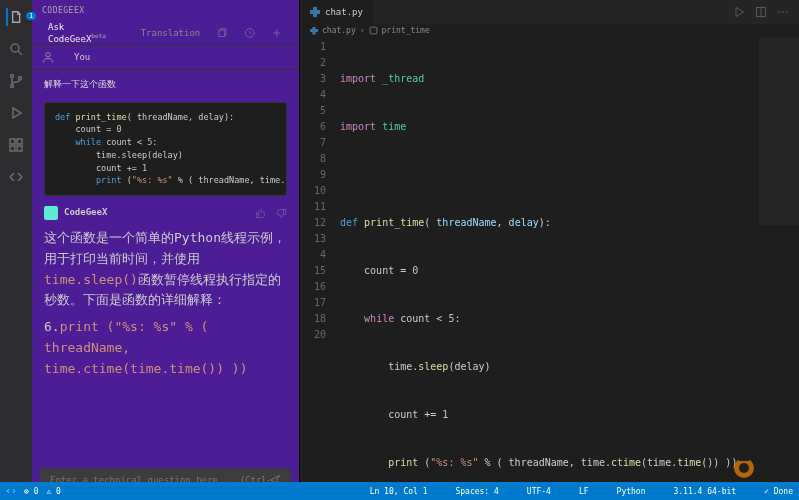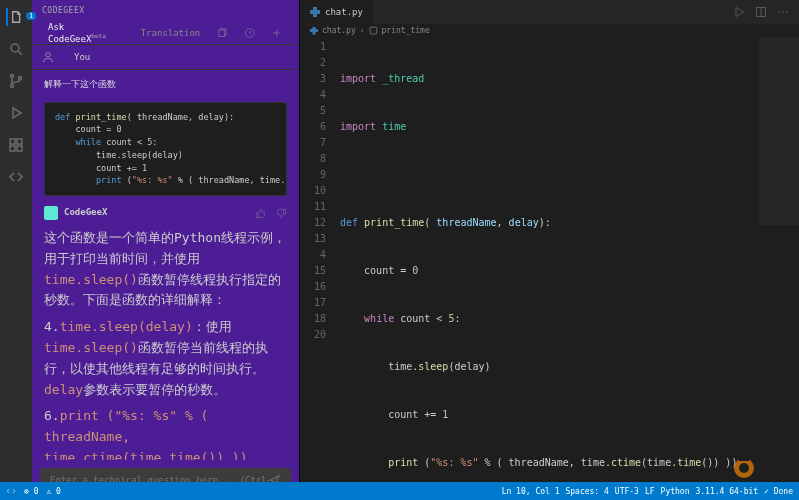--- a/index.html
+++ b/index.html
@@ -40,21 +40,21 @@
 .crumbs{height:16px;font-size:8px;color:#888;padding:2px 10px;display:flex;align-items:center;gap:4px}
 .code{flex:1;display:flex;font-family:Consolas,Menlo,monospace;font-size:10px;position:relative}
 .gutter{width:36px;text-align:right;color:#666;padding:2px 10px 0 0;line-height:16px}
 .gutter div{height:16px}
 .lines{flex:1;padding:2px 0 0 4px;line-height:16px;white-space:pre}
 .lines div{height:16px}
 .c-kw{color:#c586c0}.c-mod{color:#4ec9b0}.c-fn{color:#dcdcaa}.c-par{color:#9cdcfe}.c-num{color:#b5cea8}.c-str{color:#ce9178}.c-def{color:#569cd6}
 .minimap{position:absolute;right:0;top:0;width:40px;height:100%;opacity:.2;background:linear-gradient(#444 0 30%,transparent 30%)}
 .status{height:18px;background:#007acc;display:flex;align-items:center;font-size:8px;color:#fff;padding:0 6px;position:absolute;bottom:0;left:0;right:0}
 .status .left{display:flex;gap:8px;align-items:center}
-.status .right{margin-left:auto;display:flex;gap:6px}
+.status .right{margin-left:auto;display:flex;gap:28px}
 .sic{width:10px;height:10px}
 .brand{position:absolute;right:10px;bottom:20px;width:60px;height:30px;opacity:.8}
 .brand svg{width:100%;height:100%}
 </style>
 </head>
 <body>
 
 <div class="actbar">
   <div class="ic active" style="position:relative">
       <svg viewBox="0 0 16 16">
@@ -137,21 +137,20 @@
         <svg width="11" height="11" viewBox="0 0 16 16" stroke="#aaa" fill="none">
             <path d="M2 7h3v7H2zM5 7l3-5c1 0 2 1 2 2v2h3c1 0 1 1 1 2l-1 5c0 1-1 1-1 1H5"></path>
           </svg>
         <svg width="11" height="11" viewBox="0 0 16 16" stroke="#aaa" fill="none">
             <path d="M14 9h-3V2h3zM11 9l-3 5c-1 0-2-1-2-2v-2H3c-1 0-1-1-1-2l1-5c0-1 1-1 1-1h7"></path>
           </svg>
       </div>
     </div>
     <div class="explain">
       <p><span>这个函数是一个简单的Python线程示例，用于打印当前时间，并使用</span><span class="hl-o">time.sleep()</span><span>函数暂停线程执行指定的秒数。下面是函数的详细解释：</span></p>
-      <p><span>4.</span><span class="hl-o">time.sleep(delay)</span><span>：使用</span><span class="hl-o">time.sleep()</span><span>函数暂停当前线程的执行，以使其他线程有足够的时间执行。</span><span class="hl-o">delay</span><span>参数表示要暂停的秒数。</span></p>
       <p><span>6.</span><span class="hl-o">print ("%s: %s" % ( threadName, time.ctime(time.time()) ))</span></p>
 
     </div>
   </div>
   <div class="inputbox">
     <input placeholder="Enter a technical question here... (Ctrl+Enter for newline)" style="">
     <svg width="12" height="12" viewBox="0 0 16 16" stroke="#888" fill="none">
         <path d="M2 8l12-6-4 6 4 6z"></path>
       </svg>
   </div>
@@ -238,21 +237,21 @@
   <div class="left">
     <svg class="sic" viewBox="0 0 16 16" stroke="#fff" fill="none">
         <path d="M5 5l-3 3 3 3M11 5l3 3-3 3"></path>
       </svg>
     <span>⊗ <span>0</span></span>
     <span>⚠ <span>0</span></span>
   </div>
   <div class="right">
     <span>Ln 10, Col 1</span>
     <span>Spaces: 4</span>
-    <span>UTF-3</span>
+    <span>UTF-4</span>
     <span>LF</span>
     <span>Python</span>
     <span>3.11.4 64-bit</span>
     <span>✓ <span>Done</span></span>
   </div>
 </div>
 
 <div class="brand"><svg viewBox="0 0 60 30">
       <circle cx="15" cy="18" r="10" fill="#d97706"></circle>
       <circle cx="15" cy="18" r="5" fill="#1e1e1e"></circle>

